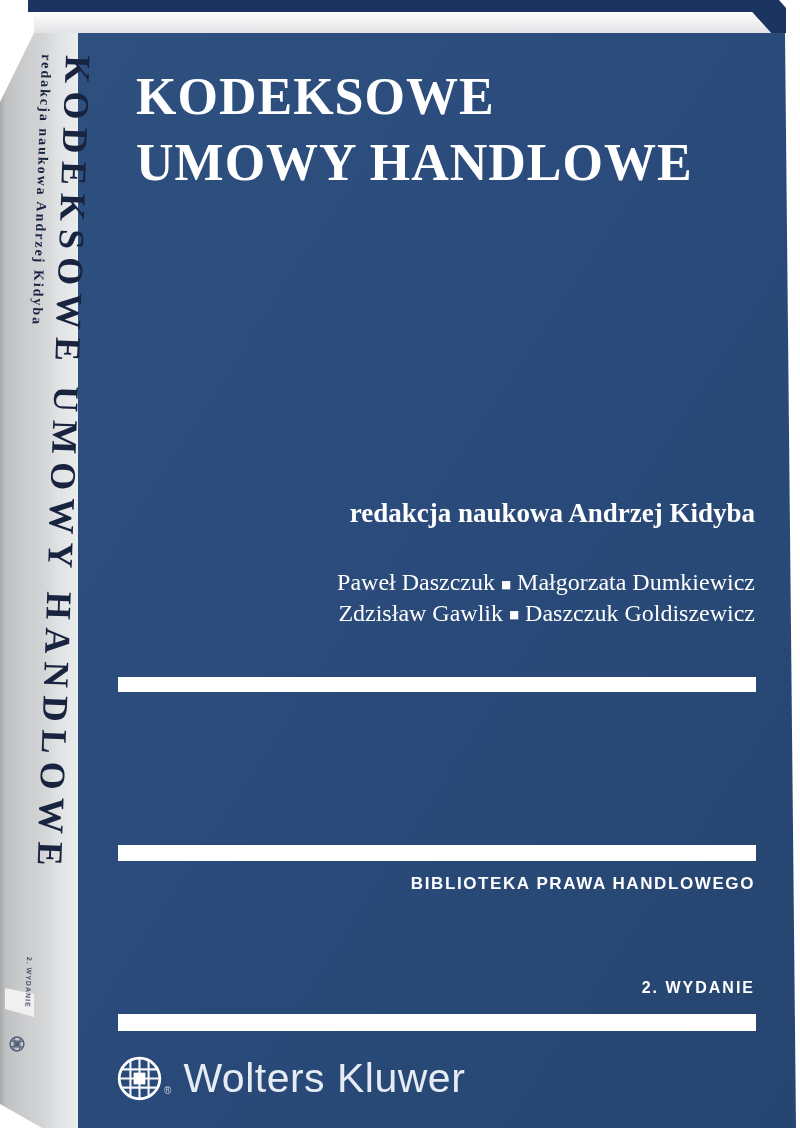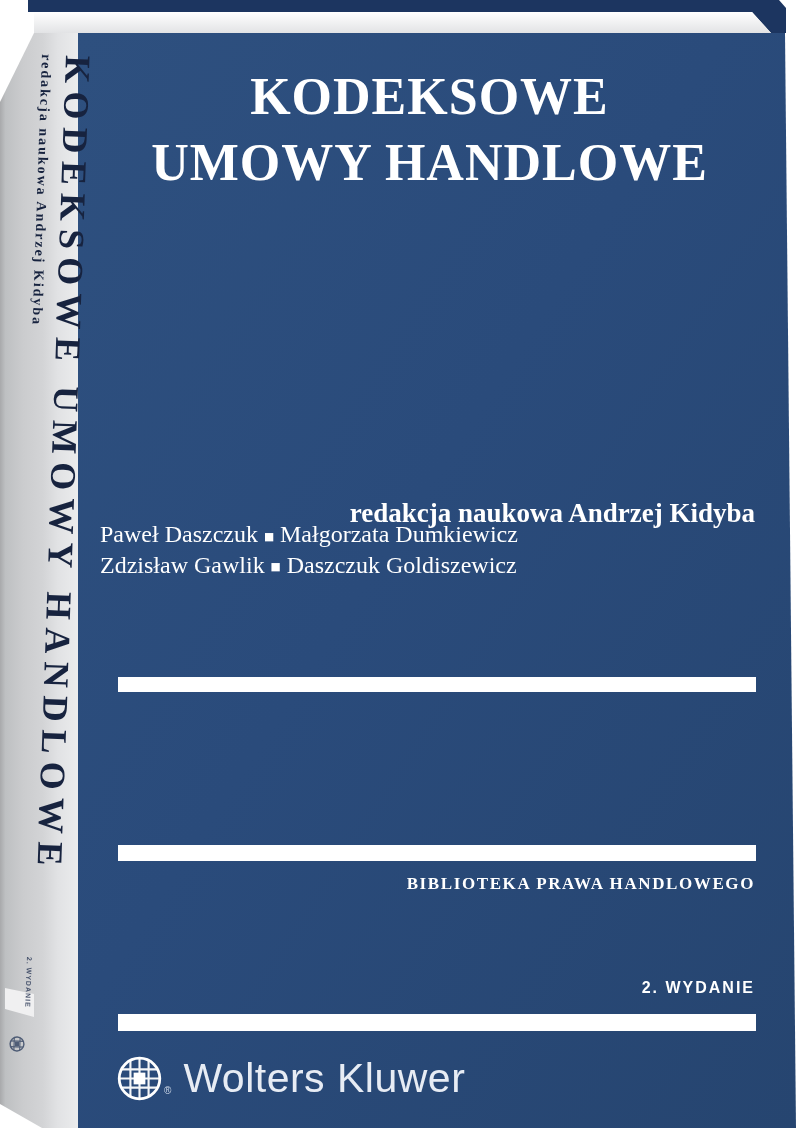--- a/index.html
+++ b/index.html
@@ -6,47 +6,47 @@
   .stage {
     position:relative; width:800px; height:1128px; overflow:hidden;
     background:#ffffff; font-family:"Liberation Serif", serif;
   }
   .stage svg.book-shape { position:absolute; left:0; top:0; }
 
   
   .cover-text { position:absolute; color:#ffffff; }
 
   .title-block {
-    top:64px; right:45px; left:104px;
-    text-align:center; font-weight:bold;
+    top:64px; right:45px; left:136px;
+    text-align:left; font-weight:bold;
     font-size:52px; line-height:66px; letter-spacing:1px;
   }
 
   .editor-line {
     top:498px; right:45px; left:120px;
     text-align:right; font-weight:bold; font-size:27px;
   }
 
   .author-block {
-    top:520px; right:45px; left:100px;
-    font-size:24px; line-height:28px;
+    top:568px; right:45px; left:100px;
+    text-align:right; font-size:24px; line-height:28px;
   }
   .author-block .bullet {
     display:inline-block; font-size:0.45em; vertical-align:0.22em;
     margin:0 0.55em; font-family:"DejaVu Sans", sans-serif;
   }
 
   .bar { position:absolute; left:118px; width:638px; background:#ffffff; }
   .bar-1 { top:677px; height:15px; }
   .bar-2 { top:845px; height:16px; }
   .bar-3 { top:1014px; height:17px; }
 
   .series-line {
     top:874px; right:45px; left:200px; text-align:right;
-    font-family:Liberation Serif, serif; font-weight:bold;
+    font-family:Liberation Sans, sans-serif; font-weight:bold;
     font-size:17px; letter-spacing:1.6px;
   }
   .edition-line {
     top:979px; right:45px; left:400px; text-align:right;
     font-family:"Liberation Sans", sans-serif; font-weight:bold;
     font-size:16px; letter-spacing:2px;
   }
 
   
   .publisher { position:absolute; left:116px; top:1052px; height:52px;

